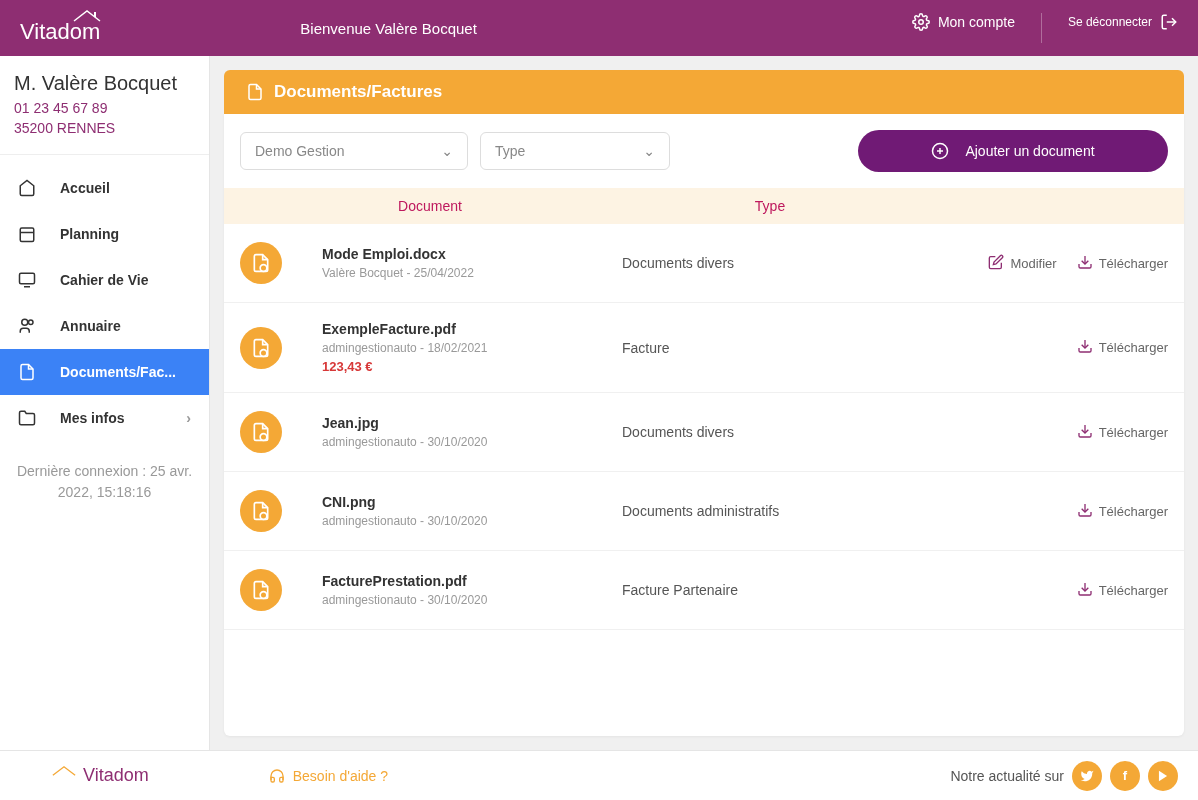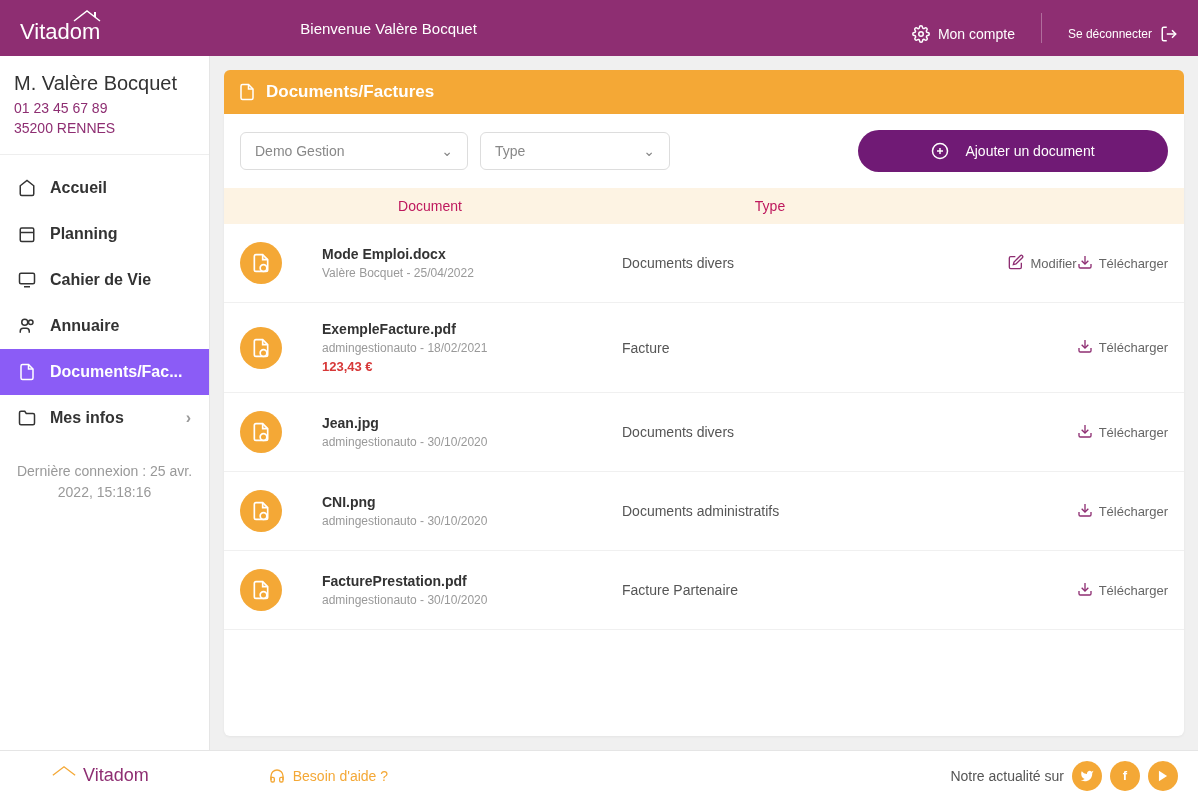--- a/index.html
+++ b/index.html
@@ -1,54 +1,54 @@
 <!DOCTYPE html>
 <html><head>
 <meta charset="utf-8">
 <style>
 *{margin:0;padding:0;box-sizing:border-box;font-family:Arial,sans-serif}
 body{background:#f0f0f0;width:1198px;height:800px;overflow:hidden;display:flex;flex-direction:column}
 .header{background:#8e2e72;height:56px;display:flex;align-items:center;padding:0 20px;color:#fff}
 .logo{font-size:22px;font-weight:300;position:relative;padding-top:8px}
 .roof{position:absolute;top:-2px;right:-2px;width:30px;height:14px}
 .welcome{margin-left:200px;font-size:15px}
-.header-right{margin-left:auto;display:flex;align-items:flex-end;gap:26px}
+.header-right{margin-left:auto;display:flex;align-items:flex-start;gap:26px}
 .account{display:flex;align-items:center;gap:8px;cursor:pointer;font-size:14px}
 .divider-v{width:1px;height:30px;background:rgba(255,255,255,.3)}
 .logout{display:flex;align-items:center;gap:8px;cursor:pointer;font-size:12px}
 .body{flex:1;display:flex;overflow:hidden}
 .sidebar{width:210px;background:#fff;display:flex;flex-direction:column;border-right:1px solid #e5e5e5}
 .user-info{padding:16px 14px;border-bottom:1px solid #eee}
 .user-name{font-size:20px;color:#333;margin-bottom:4px}
 .user-phone,.user-city{font-size:14px;color:#8e2e72;line-height:1.4}
 .nav{padding-top:10px}
-.nav-item{display:flex;align-items:center;gap:14px;padding:14px 18px;font-size:16px;color:#333;cursor:pointer;font-weight:600}
-.nav-item.active{background:#8b5cf6;color:#fff}
+.nav-item{display:flex;align-items:center;gap:24px;padding:14px 18px;font-size:14px;color:#333;cursor:pointer;font-weight:600}
+.nav-item.active{background:#3b82f6;color:#fff}
 .nav-item .chev{margin-left:auto;color:#999}
 .nav-icon{width:18px;height:18px;display:flex;align-items:center;justify-content:center}
 .last-conn{text-align:center;font-size:14px;color:#999;padding:20px 10px;line-height:1.5}
 .main{flex:1;padding:14px;overflow:auto;display:flex;flex-direction:column}
-.page-header{background:#f4a836;color:#fff;padding:12px 14px;border-radius:6px 6px 0 0;display:flex;align-items:center;gap:10px;font-size:17px;font-weight:600}
+.page-header{background:#f4a836;color:#fff;padding:12px 22px;border-radius:6px 6px 0 0;display:flex;align-items:center;gap:10px;font-size:17px;font-weight:600}
 .content{background:#fff;border-radius:0 0 6px 6px;flex:1;box-shadow:0 1px 3px rgba(0,0,0,.05)}
 .filters{display:flex;gap:12px;padding:16px;align-items:center}
 .select{border:1px solid #ddd;border-radius:6px;padding:10px 14px;display:flex;align-items:center;justify-content:space-between;cursor:pointer;color:#888;font-size:14px}
 .select-1{width:228px}
 .select-2{width:190px}
 .add-btn{margin-left:auto;background:#701a75;color:#fff;border-radius:24px;padding:12px 40px;display:flex;align-items:center;gap:16px;cursor:pointer;font-size:14px;width:310px;justify-content:center}
 .table-head{display:flex;padding:10px 16px;background:#fdf3e3;color:#be185d;font-size:14px}
 .th-doc{width:380px;text-align:center}
 .th-type{width:300px;text-align:center}
 .row{display:flex;align-items:center;padding:18px 16px;border-bottom:1px solid #f0f0f0}
 .doc-icon{width:42px;height:42px;background:#f4a836;border-radius:50%;display:flex;align-items:center;justify-content:center;margin-right:40px;flex-shrink:0}
 .doc-info{width:300px}
 .doc-name{font-size:14px;color:#333;font-weight:600;margin-bottom:4px}
 .doc-meta{font-size:12px;color:#999}
 .doc-price{font-size:13px;color:#d73838;margin-top:4px;font-weight:600}
 .doc-type{width:300px;font-size:14px;color:#555}
-.actions{margin-left:auto;display:flex;}
+.actions{margin-left:auto;display:flex;gap:20px}
 .action{display:flex;align-items:center;gap:6px;font-size:13px;color:#666;cursor:pointer}
 .action svg{width:16px;height:16px}
 .footer{height:50px;background:#fff;border-top:1px solid #e5e5e5;display:flex;align-items:center;padding:0 20px}
 .footer-logo{font-size:18px;color:#8e2e72;font-weight:300;margin-left:30px}
 .help{margin-left:120px;color:#f4a836;font-size:14px;display:flex;align-items:center;gap:8px;cursor:pointer}
 .social{margin-left:auto;display:flex;align-items:center;gap:8px;font-size:14px;color:#555}
 .social-icon{width:30px;height:30px;background:#f4a836;border-radius:50%;display:flex;align-items:center;justify-content:center;color:#fff;cursor:pointer;font-weight:bold;font-size:13px}
 </style>
 </head>
 <body>

